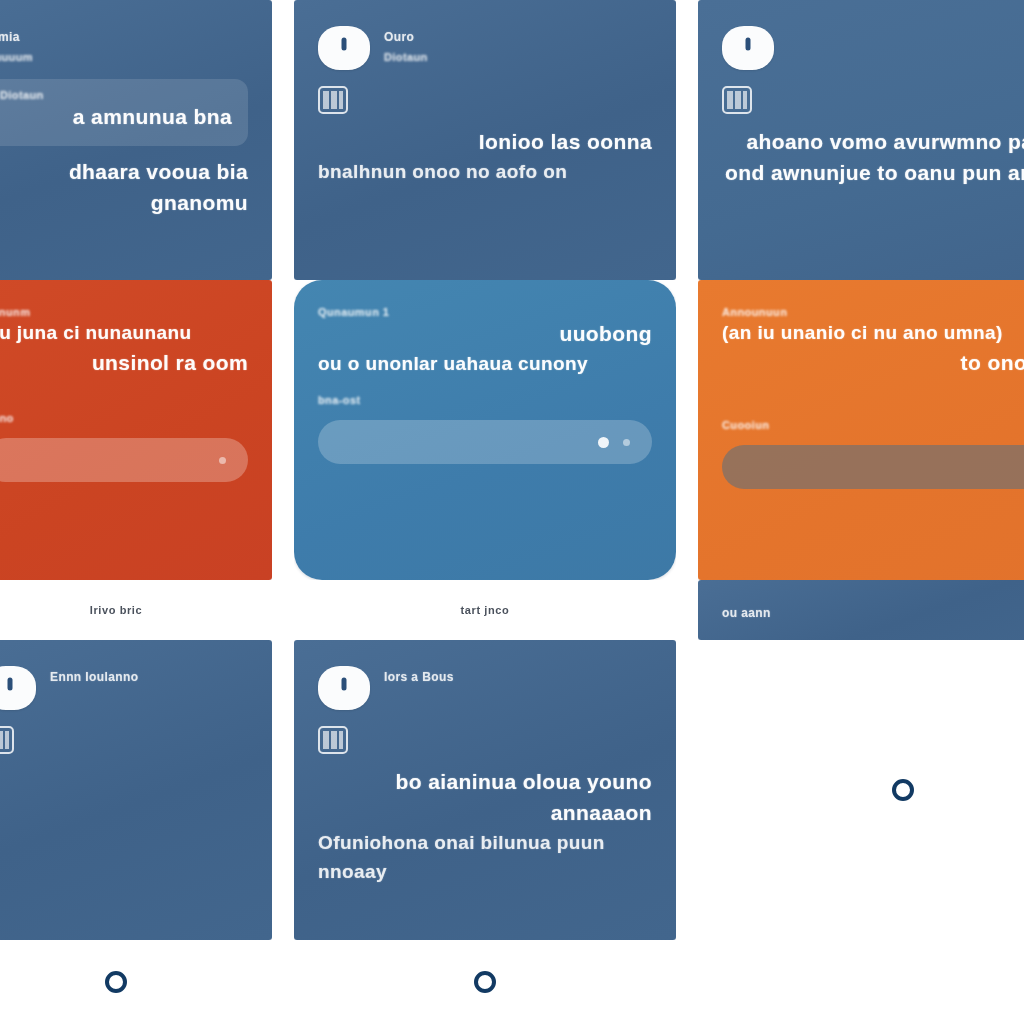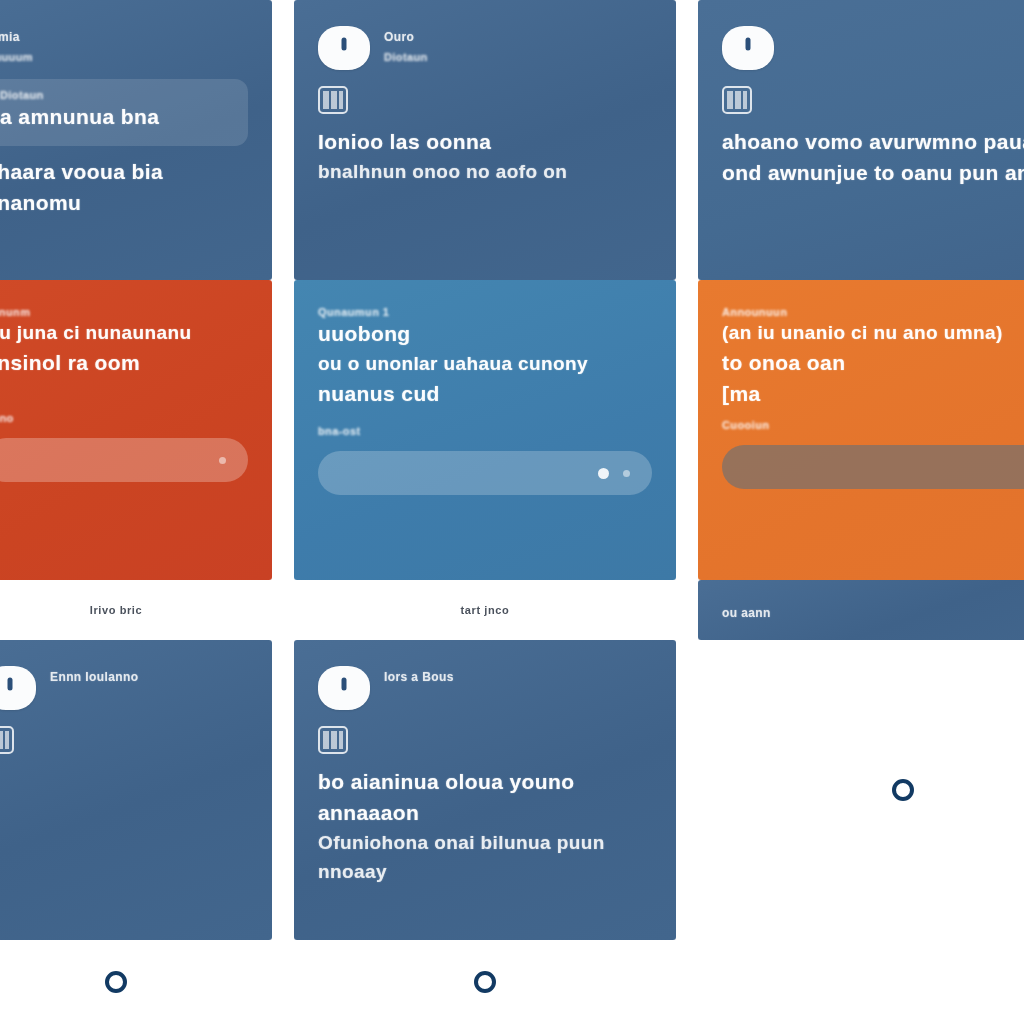--- a/index.html
+++ b/index.html
@@ -32,21 +32,21 @@
     border-radius:3px;
     overflow:hidden;
     box-shadow:0 1px 3px rgba(20,40,70,.18);
     padding:26px 24px;
     box-sizing:border-box;
     filter:blur(0.45px);
   }
   .card.blue      {background:linear-gradient(160deg,#4a6e95 0%,#3f6289 55%,#42668d 100%);}
   .card.blue-d    {background:linear-gradient(165deg,#4a6f96 0%,#446a91 60%,#41648b 100%);}
   .card.red       {background:linear-gradient(150deg,#d04a27 0%,#cb4422 60%,#c94124 100%);}
-  .card.lightblue {background:linear-gradient(160deg,#4486b1 0%,#3e7cab 60%,#3d79a6 100%);}
+  .card.lightblue {background:linear-gradient(160deg,#4486b1 0%,#3e7cab 60%,#3d79a6 100%);border-radius:28px;}
   .card.orange    {background:linear-gradient(155deg,#e87a2f 0%,#e4742c 60%,#e2722c 100%);}
 
   
   .hdr{display:flex;align-items:flex-start;gap:14px;margin-bottom:16px;}
   .avatar{
     flex:0 0 auto;
     width:52px;height:44px;
     background:#fbfcfd;
     border-radius:22px/20px;
     position:relative;
@@ -66,21 +66,21 @@
   .t{
     color:rgba(255,255,255,.96);
     font-weight:700;
     letter-spacing:.4px;
     white-space:nowrap;
     text-shadow:0 0 1.4px rgba(255,255,255,.55);
     filter:blur(.55px);
   }
   .t.small{font-size:12px;opacity:.88;font-weight:600;filter:blur(.7px);}
   .t.tiny{font-size:11px;opacity:.8;font-weight:600;filter:blur(.8px);}
-  .t.body{font-size:21px;line-height:31px;white-space:normal;}
+  .t.body{font-size:21px;line-height:31px;white-space:normal;text-align:right;}
   .t.body2{font-size:19px;line-height:29px;white-space:normal;}
   .t.dim{opacity:.9;}
 
   .glyph{
     width:26px;height:24px;
     border-radius:5px;
     border:2px solid rgba(255,255,255,.82);
     position:relative;
     margin:4px 0 12px 0;
     filter:blur(.5px);
@@ -196,21 +196,20 @@
         <span class="dot sm"></span>
       </div>
     </div>
   </div>
 
   <div class="cellwrap">
     <div class="card lightblue">
       <div class="t tiny">Qunaumun 1</div>
       <div class="t body">uuobong</div>
       <div class="t body2">ou o unonlar uahaua cunony</div>
-      <div class="t body">nuanus cud</div>
       <div style="height:16px"></div>
       <div class="t tiny">bna-ost</div>
       <div class="pill lb">
         <span class="dot"></span>
         <span class="dot sm"></span>
       </div>
     </div>
   </div>
 
   <div class="cellwrap">

